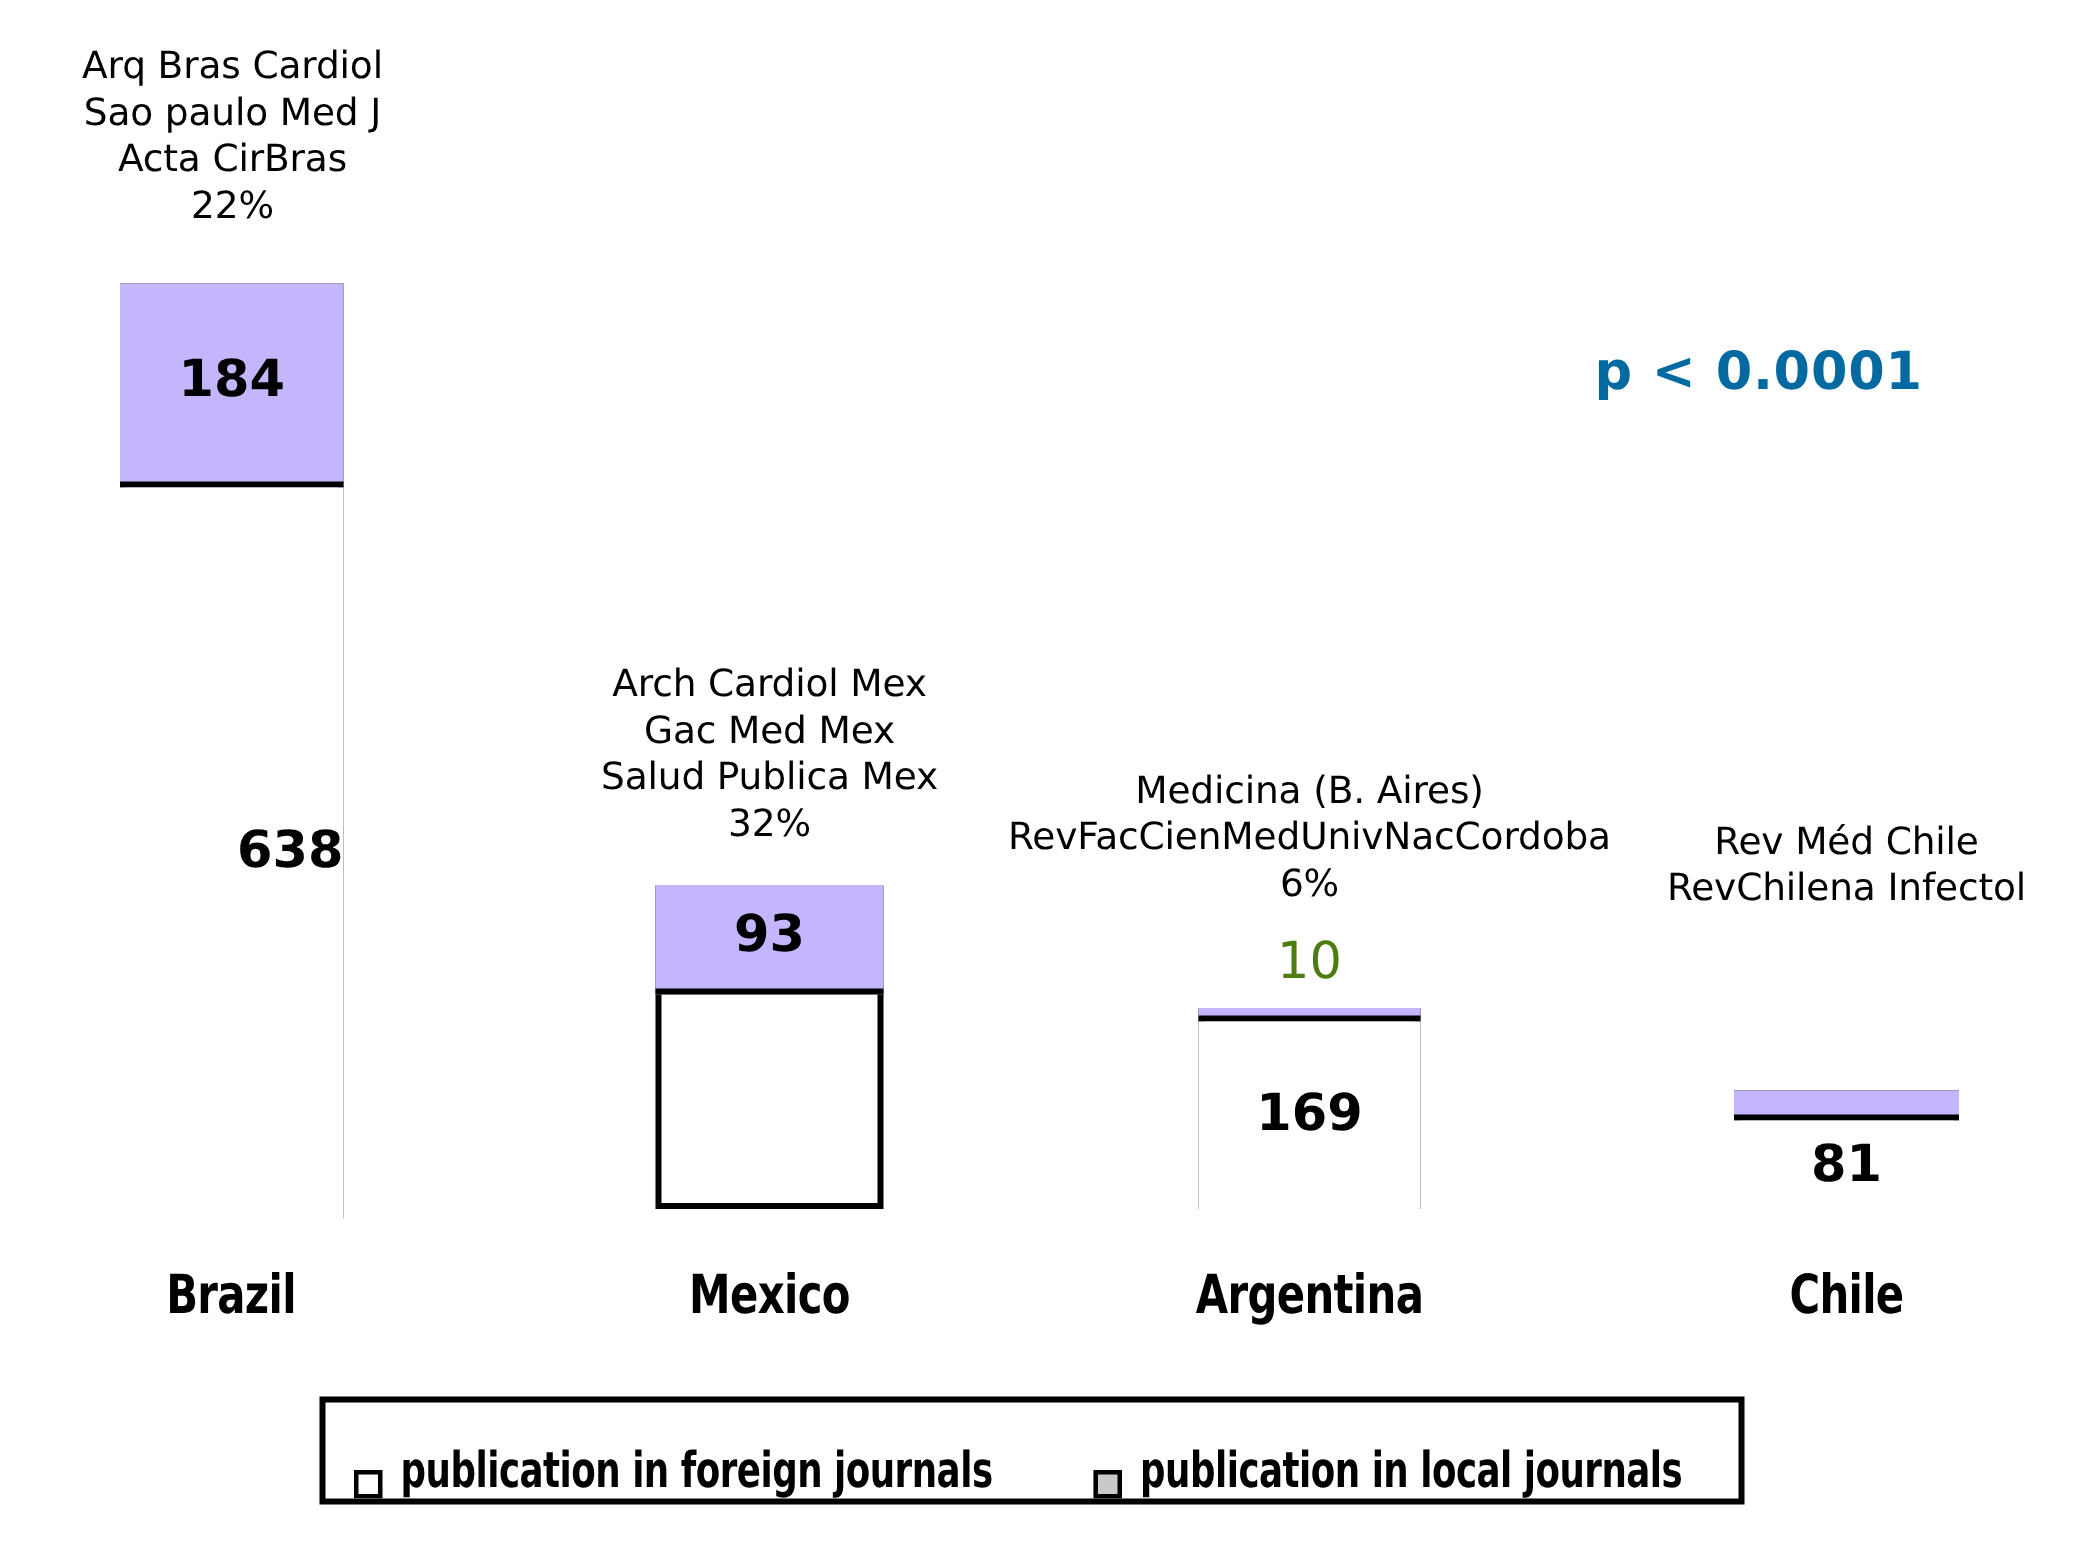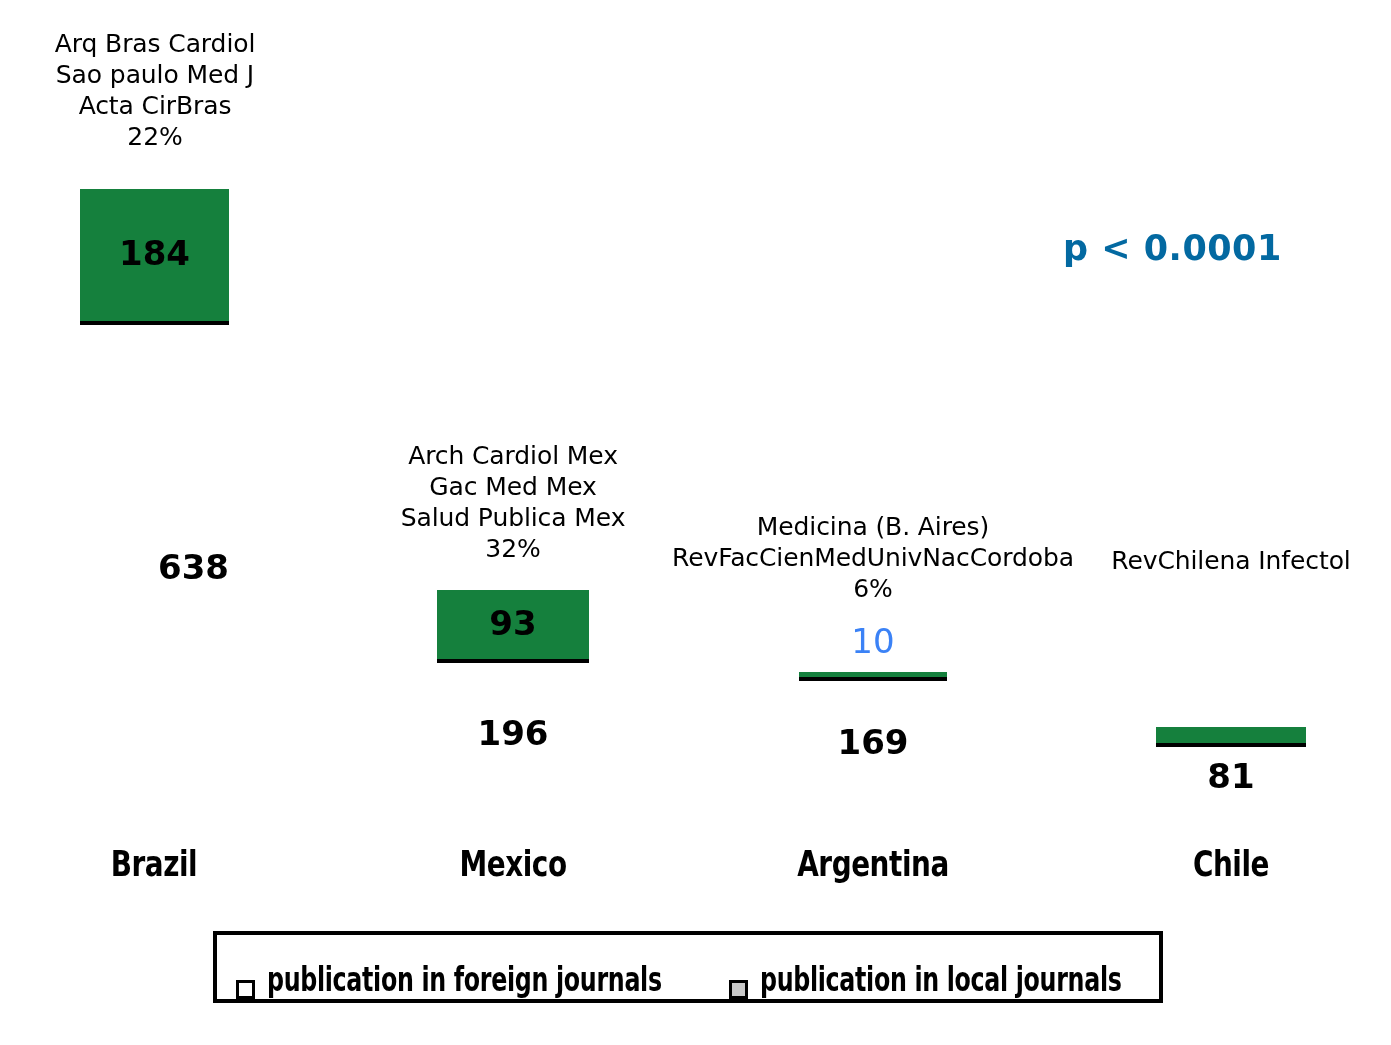--- a/index.html
+++ b/index.html
@@ -46,21 +46,21 @@
     border: 4px solid #000;
     background: #ffffff;
   }
   .seg {
     position: absolute;
     left: 0;
     right: 0;
     box-sizing: border-box;
   }
   .seg-local {
-    background: #15803d;
+    background: #c4b5fd;
     border-bottom: 4px solid #000;
   }
   .seg-foreign {
     background: #ffffff;
   }
   .seg-label {
     position: absolute;
     left: 0;
     right: 0;
     text-align: center;
@@ -70,21 +70,21 @@
     color: #000;
     line-height: 1;
   }
   
   .seg-label-outside {
     position: absolute;
     text-align: center;
     font-family: "DejaVu Sans", "Liberation Sans", sans-serif;
     font-size: 34px;
     font-weight: 400;
-    color: #3b82f6;
+    color: #4d7c0f;
     line-height: 1;
     white-space: nowrap;
   }
 
   
   .country-label {
     position: absolute;
     text-align: center;
     font-family: "Liberation Sans Narrow", "DejaVu Sans Condensed", "Liberation Sans", sans-serif;
     font-size: 36px;
@@ -164,38 +164,36 @@
       <span class="jline">Gac Med Mex</span>
       <span class="jline">Salud Publica Mex</span>
       <span class="jpct">32%</span>
     </div>
   <div class="journal-caption" id="caption-2" style="left: 658px; top: 511px; width: 430px;">
       <span class="jline">Medicina (B. Aires)</span>
       <span class="jline">RevFacCienMedUnivNacCordoba</span>
       <span class="jpct">6%</span>
     </div>
   <div class="journal-caption" id="caption-3" style="left: 1086px; top: 545px; width: 290px;">
+      <span class="jline">Rev Méd Chile</span>
       <span class="jline">RevChilena Infectol</span>
     </div>
 
   <div id="bars-layer">
       <div class="bar" style="left: 80px; top: 189px; width: 149px; height: 623px;">
         <div class="seg seg-local" style="top: -4px; left: -4px; right: -4px; height: 136px;">
           <div class="seg-label" style="top: 47px;">184</div>
         </div>
         <div class="seg seg-foreign" style="top: 132px; left: -4px; right: -4px; height: 487px;">
           <div class="seg-label" style="top: 225px; text-align: right;">638</div>
         </div>
       </div>
       <div class="bar" style="left: 437px; top: 590px; width: 152px; height: 216px;">
         <div class="seg seg-local" style="top: -4px; left: -4px; right: -4px; height: 73px;">
           <div class="seg-label" style="top: 16px;">93</div>
-        </div>
-        <div class="seg seg-foreign" style="top: 69px; left: -4px; right: -4px; height: 143px;">
-          <div class="seg-label" style="top: 53px;">196</div>
         </div>
       </div>
       <div class="seg-label-outside" style="left: 799px; width: 148px; top: 624px;">10</div>
       <div class="bar" style="left: 799px; top: 672px; width: 148px; height: 134px;">
         <div class="seg seg-local" style="top: -4px; left: -4px; right: -4px; height: 9px;"></div>
         <div class="seg seg-foreign" style="top: 5px; left: -4px; right: -4px; height: 125px;">
           <div class="seg-label" style="top: 44px;">169</div>
         </div>
       </div>
       <div class="seg-label-outside" style="left: 1156px; width: 150px; top: 710px; margin-top: 29px;">26</div>

